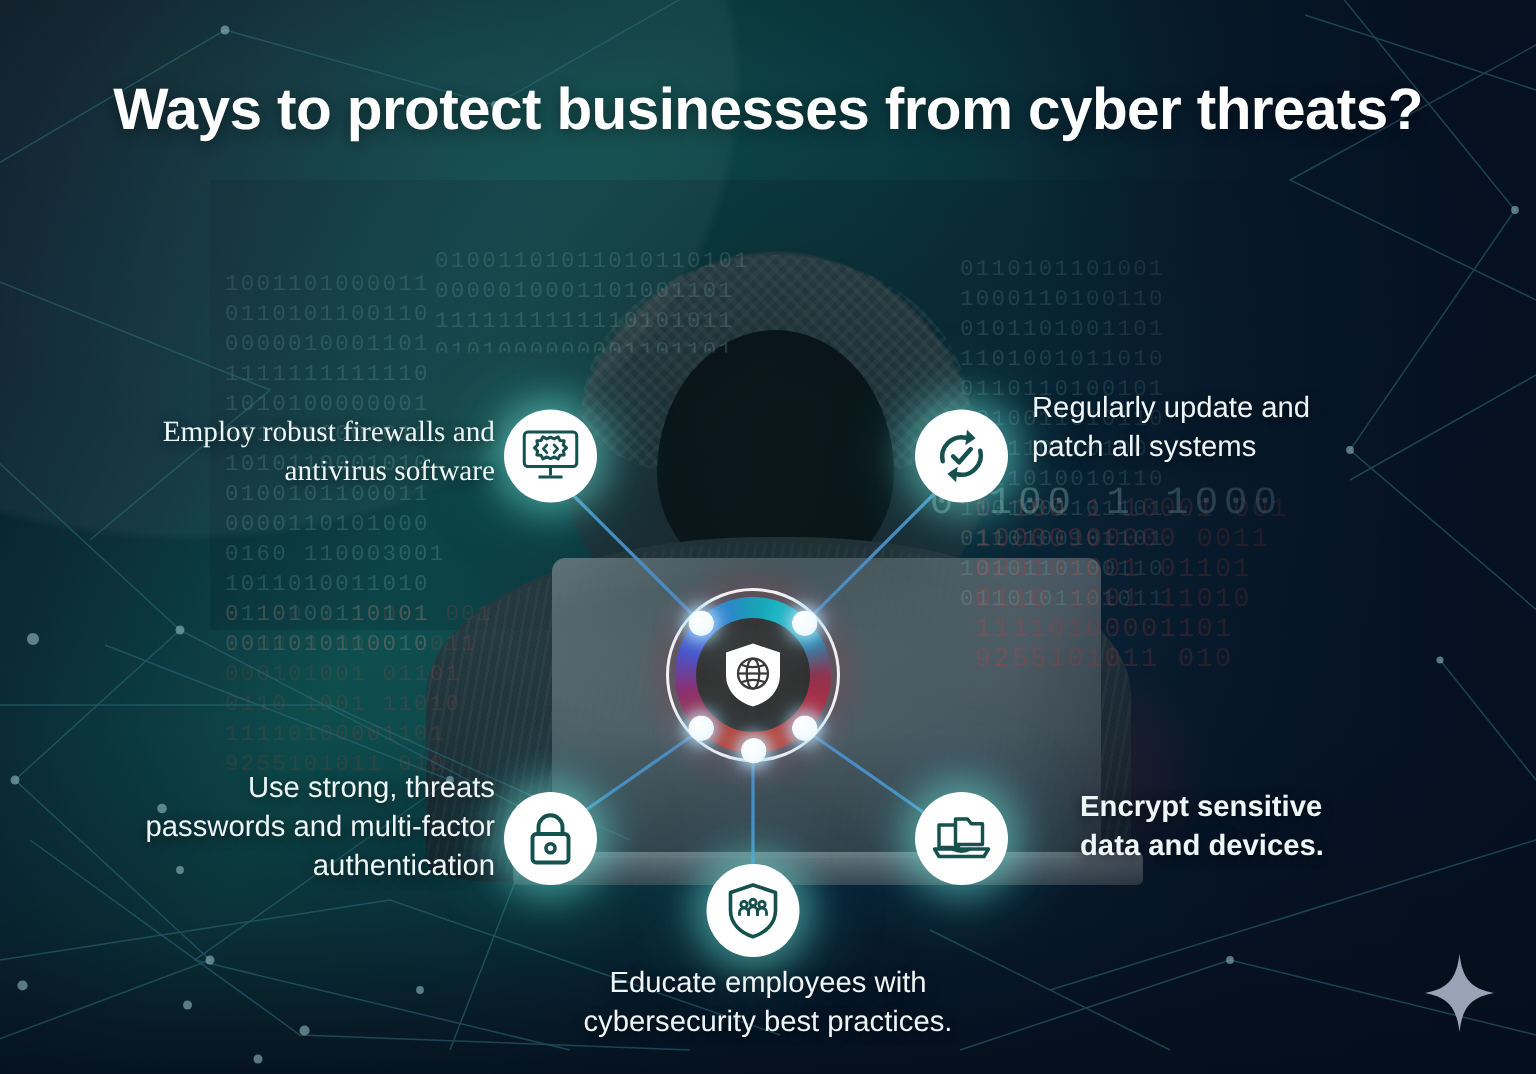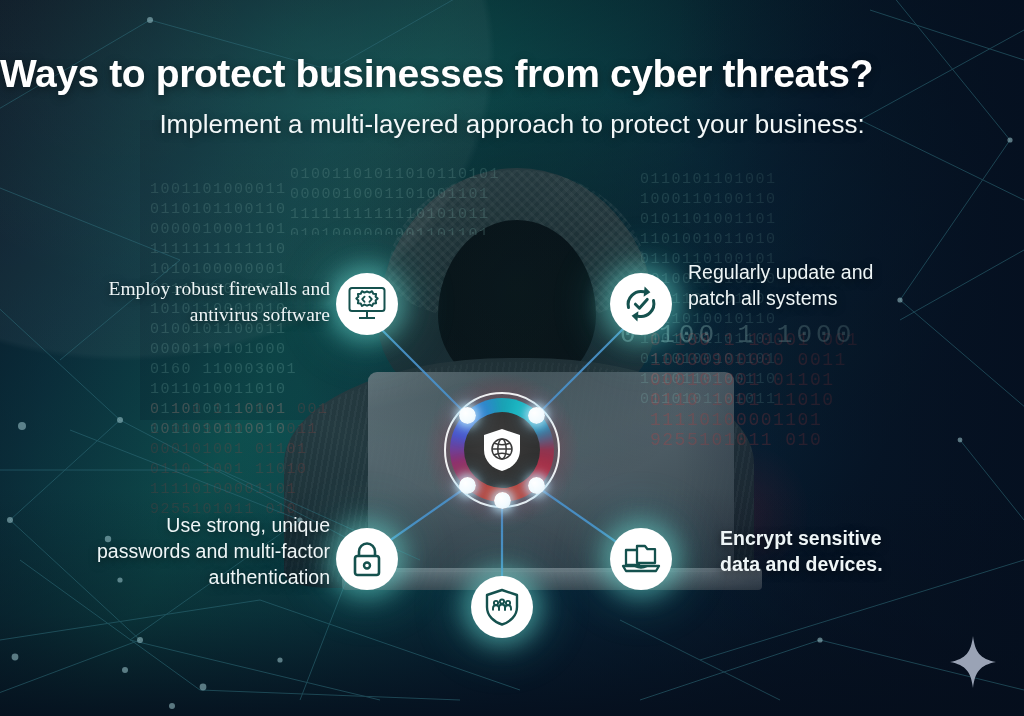--- a/index.html
+++ b/index.html
@@ -139,20 +139,21 @@
   .binary.b-red   { left:650px;  top:330px;  width:300px; height:200px; color:rgba(205,70,70,0.30); font-size:18px; }
   .binary.b-red2  { left:150px;  top:400px;  width:220px; height:120px; color:rgba(205,80,75,0.22); font-size:15px; }
   .binary.b-big   { left:620px;  top:325px;  width:330px; height:40px;  color:rgba(170,220,215,0.40); font-size:26px; letter-spacing:4px; }
 
   
   .net { position:absolute; inset:0; }
 
   
   .title {
     position:absolute; left:0; top:52px; width:1024px;
+    text-align:center;
     font-size:39px;
     font-weight:bold;
     color:#ffffff;
     letter-spacing:-0.4px;
     text-shadow:0 2px 10px rgba(0,0,0,0.45);
   }
   .subtitle {
     position:absolute; left:0; top:108px; width:1024px;
     text-align:center;
     font-size:26px;
@@ -377,22 +378,20 @@
       <circle cx="300" cy="520" r="2.6"></circle>
       <circle cx="360" cy="545" r="2.6"></circle>
       <circle cx="1010" cy="140" r="2.6"></circle>
       <circle cx="900" cy="300" r="2.6"></circle>
       <circle cx="820" cy="640" r="2.6"></circle>
       <circle cx="960" cy="440" r="2.4"></circle>
     </g>
   </svg>
 
   <div class="title">Ways to protect businesses from cyber threats?</div>
-  <div class="subtitle">Implement a multi-layered approach to
-protect your business:</div>
 
   <svg class="links" viewBox="0 0 1024 716">
     <g stroke="#4a90c8" stroke-width="2.2" fill="none" opacity="0.95">
       <line x1="468" y1="416" x2="372" y2="320"></line>
       <line x1="536" y1="416" x2="632" y2="320"></line>
       <line x1="468" y1="486" x2="382" y2="546"></line>
       <line x1="536" y1="486" x2="622" y2="546"></line>
       <line x1="502" y1="500" x2="502" y2="584"></line>
     </g>
   </svg>
@@ -451,21 +450,21 @@
   <div class="lbl l" style="left:688px; top:259px; width:290px;">Regularly update and
 patch all systems</div>
 
   <div class="ic" style="left:336px; top:528px;">
     <svg width="34" height="38" viewBox="0 0 34 38">
       <path d="M9 16 V11.5 A8 8 0 0 1 25 11.5 V16" fill="none" stroke="#15514e" stroke-width="2.6"></path>
       <rect x="5" y="16" width="24" height="19" rx="2.5" fill="none" stroke="#15514e" stroke-width="2.6"></rect>
       <circle cx="17" cy="25.5" r="3" fill="none" stroke="#15514e" stroke-width="2.4"></circle>
     </svg>
   </div>
-  <div class="lbl r" style="left:40px; top:512px; width:290px;">Use strong, unique
+  <div class="lbl r" style="left:40px; top:512px; width:290px;">Use strong, threats
 passwords and multi-factor
 authentication</div>
 
   <div class="ic" style="left:610px; top:528px;">
     <svg width="40" height="34" viewBox="0 0 40 34">
       <g fill="none" stroke="#15514e" stroke-width="2.3" stroke-linejoin="round">
         <path d="M5 8 h13 v15 H5 Z"></path>
         <path d="M16 4 h8 l2.5 3.2 H34 V21 H16 Z" fill="#ffffff"></path>
         <path d="M2 24 h36 l-3 5 H5 Z"></path>
         <path d="M14 24 q6 3 12 0"></path>
@@ -481,18 +480,20 @@
       <g fill="none" stroke="#15514e" stroke-width="1.9">
         <circle cx="11" cy="15" r="2.1"></circle>
         <circle cx="17" cy="13.6" r="2.1"></circle>
         <circle cx="23" cy="15" r="2.1"></circle>
         <path d="M8 22.5 v-2.2 a3 3 0 0 1 6 0 v2.2"></path>
         <path d="M14 22.5 v-3 a3 3 0 0 1 6 0 v3"></path>
         <path d="M20 22.5 v-2.2 a3 3 0 0 1 6 0 v2.2"></path>
       </g>
     </svg>
   </div>
+  <div class="lbl c" style="left:322px; top:642px; width:380px;">Educate employees with
+cybersecurity best practices.</div>
 
   <svg class="sparkle" viewBox="0 0 46 52">
     <path d="M23 0 C25 16 30 23 46 26 C30 29 25 36 23 52 C21 36 16 29 0 26 C16 23 21 16 23 0 Z" fill="#9aa3b5"></path>
   </svg>
 
 </div>
 
 </body></html>

